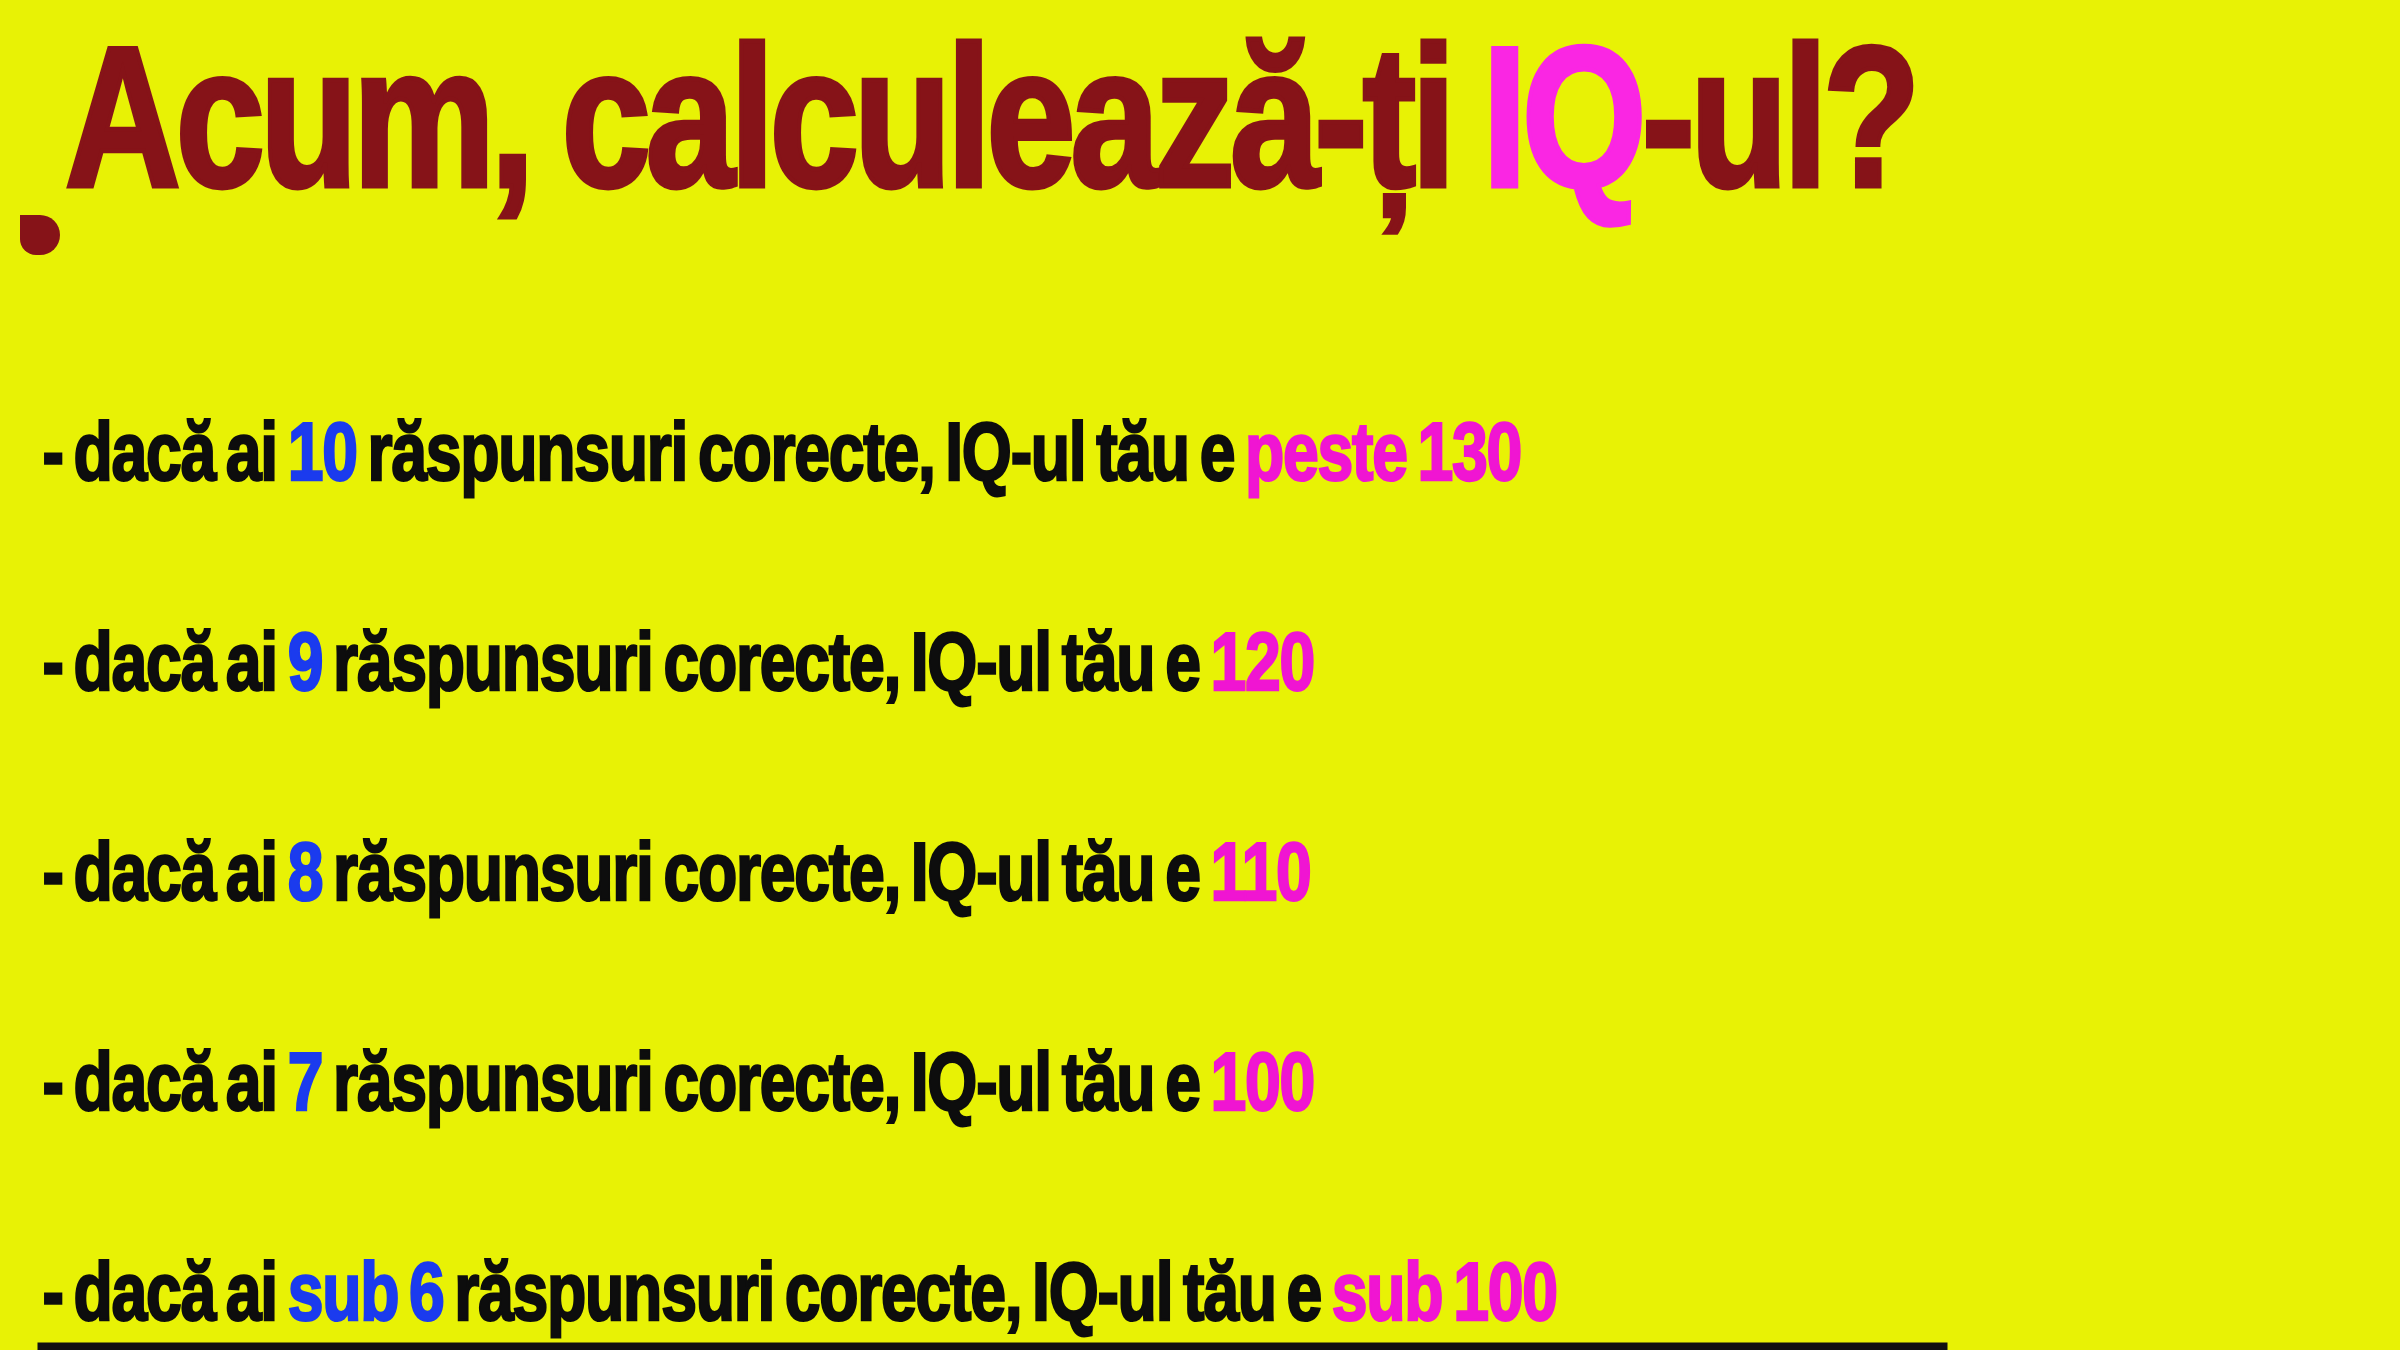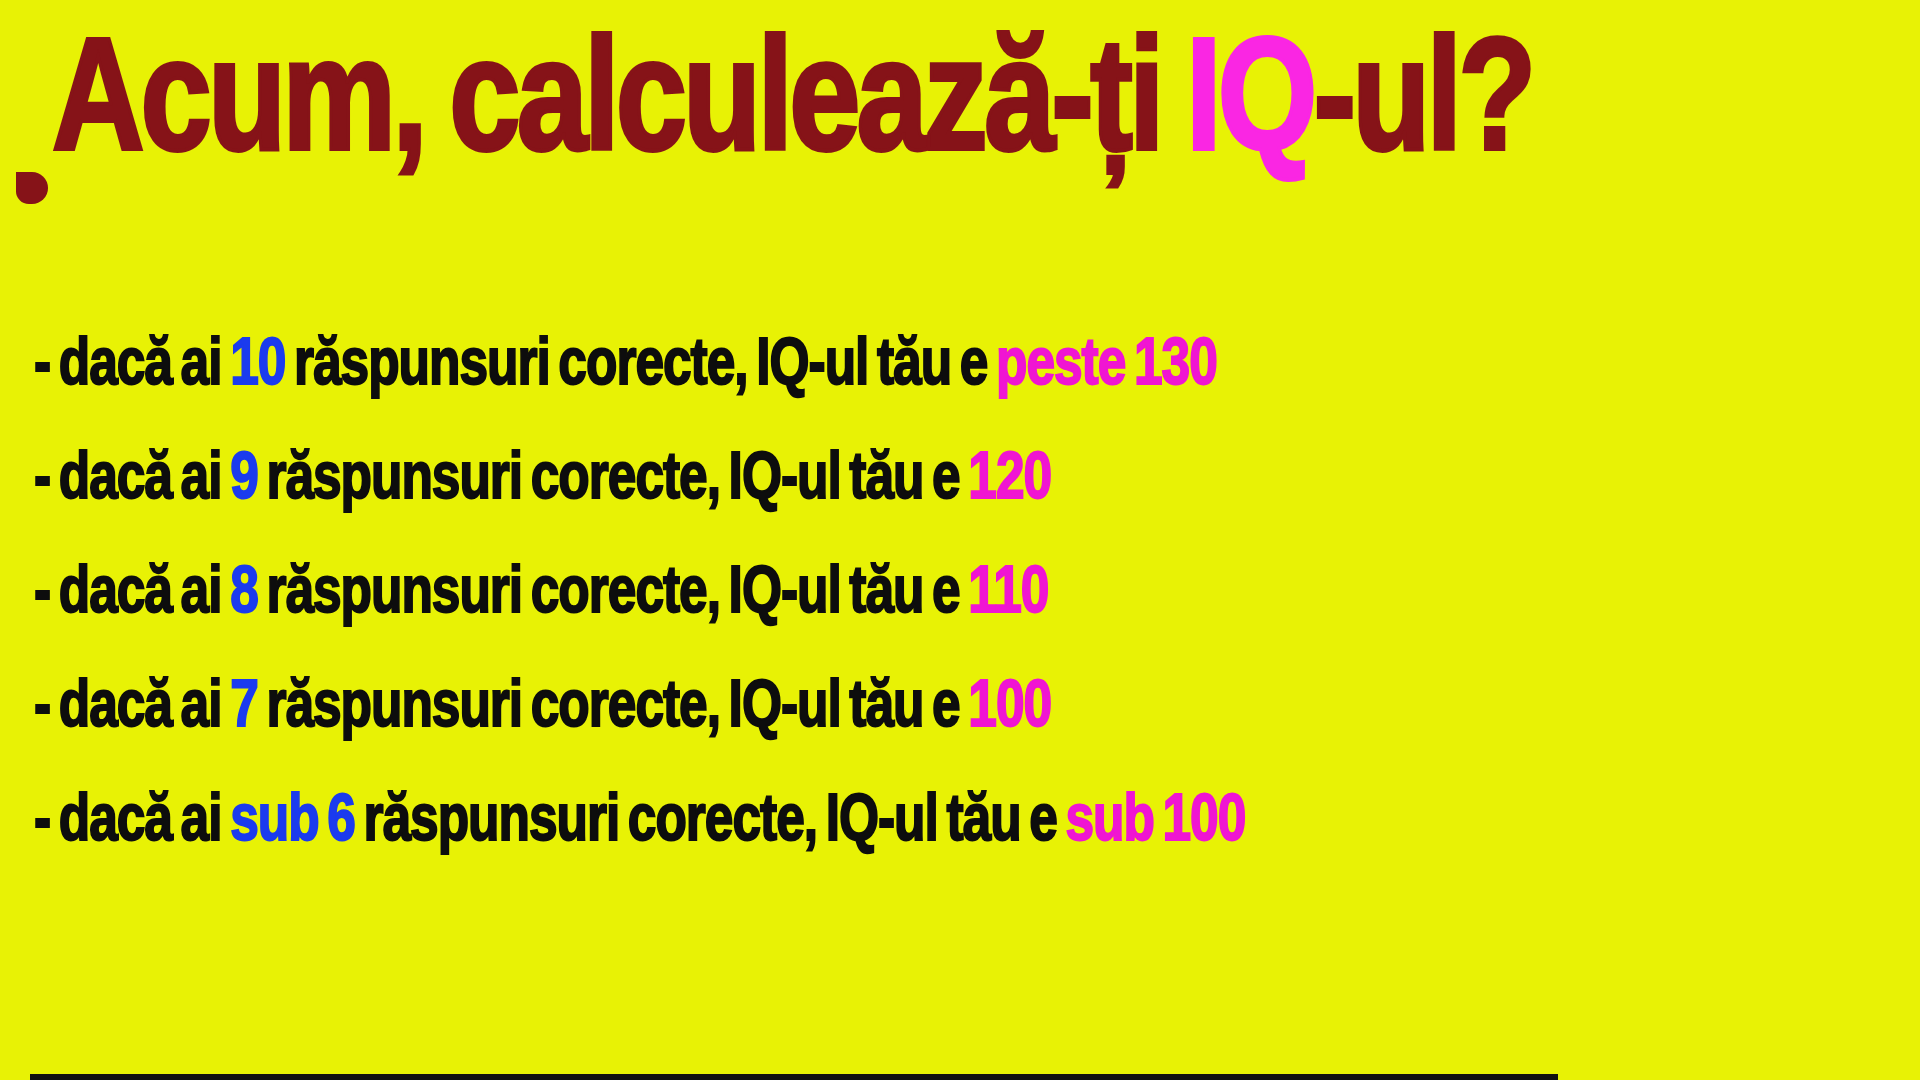--- a/index.html
+++ b/index.html
@@ -37,21 +37,21 @@
   }
   .title .accent {
     color: var(--title-accent, #FA26E3);
   }
   .rules {
     position: absolute;
     left: 34px;
     top: 328px;
     display: flex;
     flex-direction: column;
-    gap: 48px;
+    gap: 102px;
     font-size: 66px;
     line-height: 1;
     color: var(--body, #0D0D0D);
     letter-spacing: -0.02em;
     word-spacing: -0.09em;
   }
   .rule-line {
     white-space: pre;
     transform: scaleX(0.78);
     transform-origin: 0 50%;

